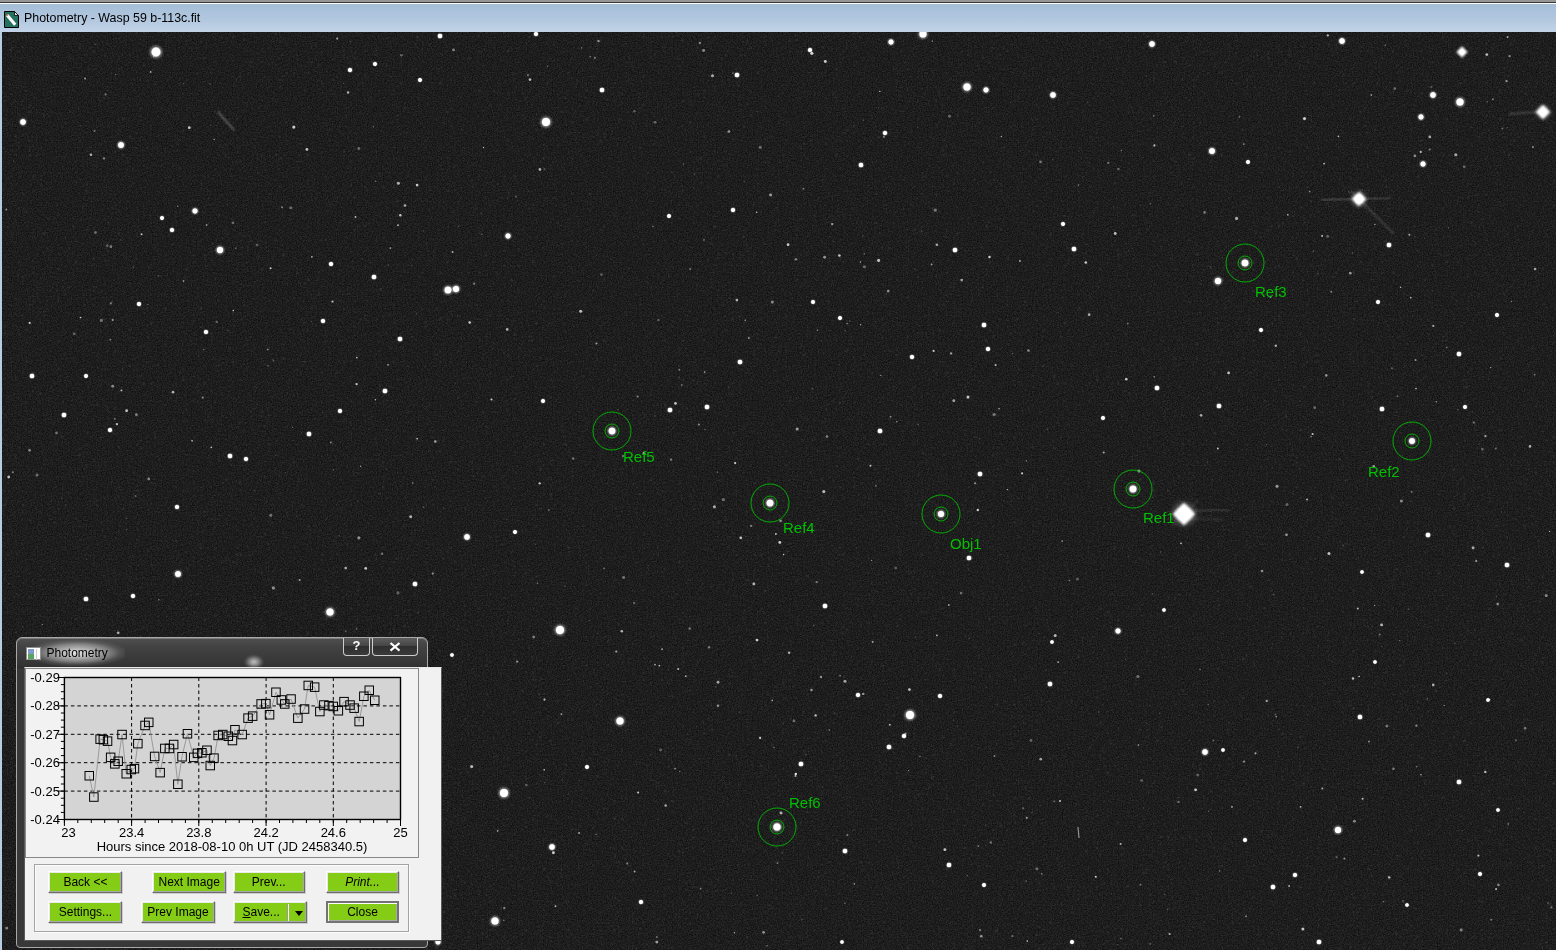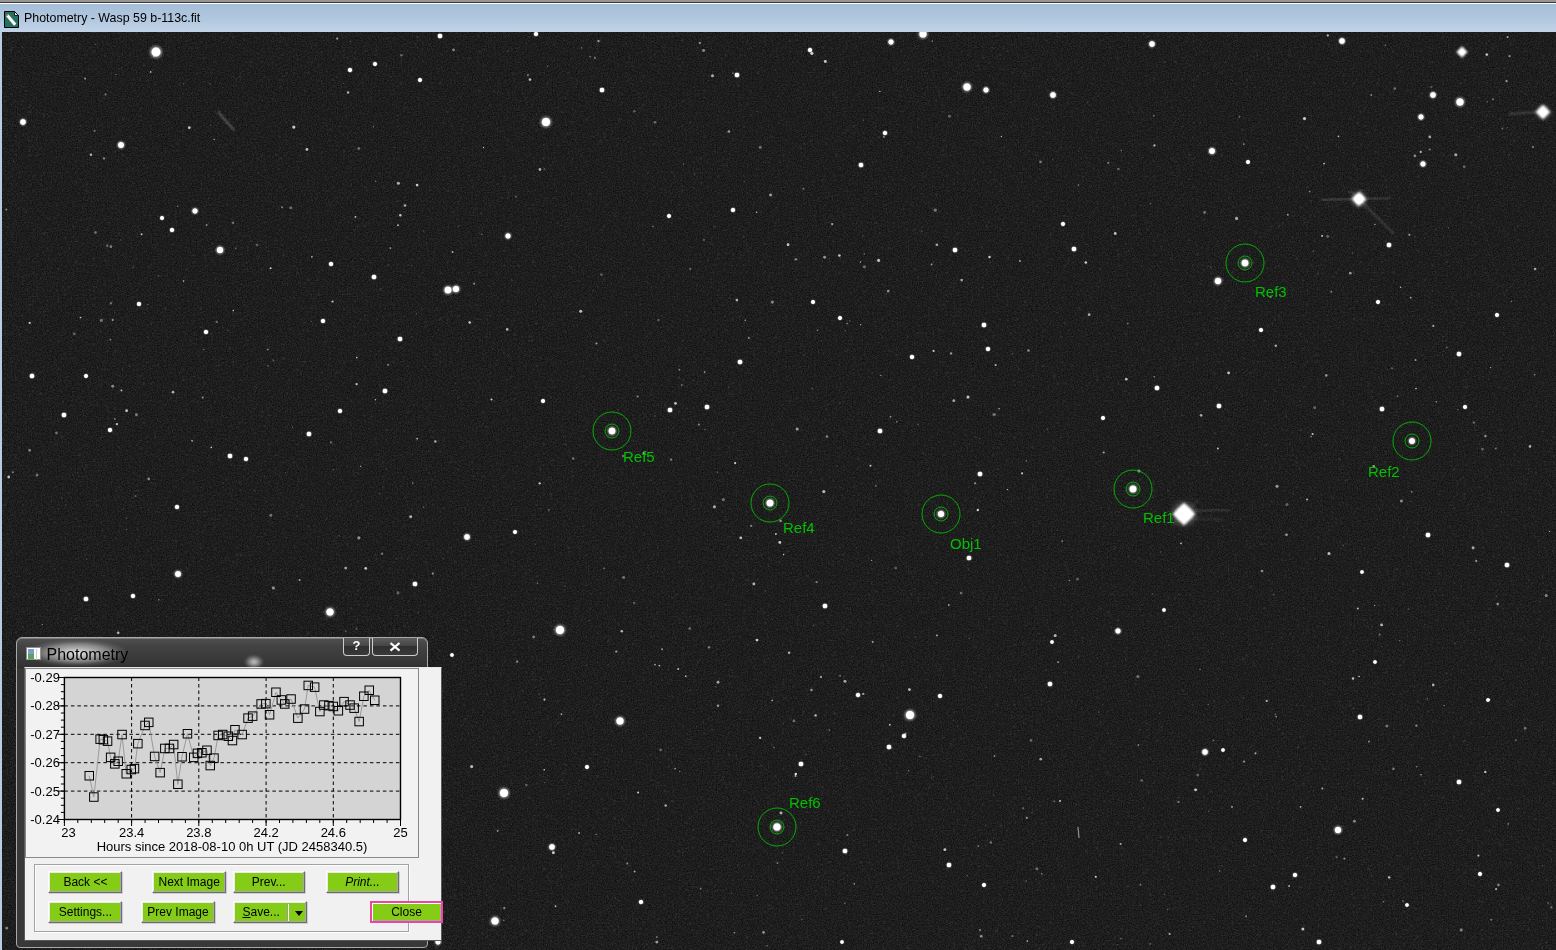--- a/index.html
+++ b/index.html
@@ -14,35 +14,35 @@
  background:linear-gradient(180deg,#505050 0,#434343 8px,#353535 26px,#2e2e2e 30px,#383838 31px,#383838 100%);
  box-shadow:inset 0 1px 0 rgba(255,255,255,0.25); }
 #dglow { position:absolute; left:5px; top:2px; width:104px; height:27px;
  background:radial-gradient(ellipse 52px 14px at 56px 14px, rgba(247,247,247,0.9), rgba(238,238,238,0.38) 62%, rgba(232,232,232,0.12) 82%, rgba(232,232,232,0) 100%); }
 #dblob { position:absolute; left:222px; top:12px; width:32px; height:26px;
  background:radial-gradient(ellipse 14px 10px at center, rgba(235,235,235,0.85), rgba(235,235,235,0) 70%); filter:blur(1px); }
 #dicon { position:absolute; left:10px; top:10px; width:15px; height:13px; background:#fff; border:1px solid #909090; }
 .di-b { position:absolute; left:0.5px; top:0.5px; width:6px; height:5px; background:#7e9ac9; }
 .di-g { position:absolute; left:0.5px; top:5.5px; width:6px; height:5.5px; background:#5aa35e; }
 .di-l { position:absolute; left:8.5px; top:0.5px; width:1px; height:11px; background:#cfcfcf; }
-#dtitle { position:absolute; left:30.5px; top:9px; font-size:16px; color:#000; }
+#dtitle { position:absolute; left:30.5px; top:9px; font-size:12px; color:#000; }
 .capbtn { position:absolute; top:1px; height:18px; background:linear-gradient(#5e5e5e,#454545 45%,#2f2f2f 50%,#3a3a3a);
  border:1px solid #cdcdcd; border-top:none; border-radius:0 0 4px 4px; color:#fff; text-align:center; }
 #bhelp { left:327px; width:27px; font-size:13px; font-weight:bold; line-height:16px; }
 #bclose { left:356px; width:46px; font-size:11px; font-weight:bold; line-height:17px; }
 #dclient { position:absolute; left:8px; top:30px; width:418px; height:274px; background:#f1f1f1;
  border:1px solid #5a5a5a; border-top:1px solid #e9e9e9; }
 #grp { position:absolute; left:9px; top:196px; width:375px; height:67.5px; border:1px solid #a3a3a3;
  box-shadow:1px 1px 0 #fdfdfd, inset 1px 1px 0 #fdfdfd; }
 .b { position:absolute; height:21.5px; background:#84cc16; font-size:12px; color:#000;
  display:flex; align-items:center; justify-content:center;
  border:1px solid; border-color:#fdfdfd #6d6d6d #6d6d6d #fdfdfd;
  box-shadow:inset -1px -1px 0 #a8a8a8, inset 1px 1px 0 #e9e9e9, 1px 1px 0 #cfcfcf; }
-.bdef { border:2px solid #ec4899;
- box-shadow:inset 1px 1px 0 #fdfdfd, inset -1px -1px 0 #a8a8a8;margin-left:44px; }
+.bdef { border:2px solid #737373;
+ box-shadow:inset 1px 1px 0 #fdfdfd, inset -1px -1px 0 #a8a8a8; }
 .sep { position:absolute; left:53px; top:2px; width:1px; height:17px; background:#9a9a9a; box-shadow:1px 0 0 #fdfdfd; }
 .arr { position:absolute; left:61px; top:9px; width:0; height:0; border:4px solid transparent; border-top:5px solid #000; }
 </style></head>
 <body>
 <div id="wrap">
 <svg id="sky" width="1556" height="950" font-family="'Liberation Sans',sans-serif">
 <defs>
 <filter id="nz" x="0" y="0" width="100%" height="100%" color-interpolation-filters="sRGB">
 <feTurbulence type="fractalNoise" baseFrequency="0.8" numOctaves="3" seed="42" stitchTiles="stitch"></feTurbulence>
 <feColorMatrix type="matrix" values="0.19 0 0 0 0.018  0.19 0 0 0 0.018  0.19 0 0 0 0.018  0 0 0 0 1"></feColorMatrix>

